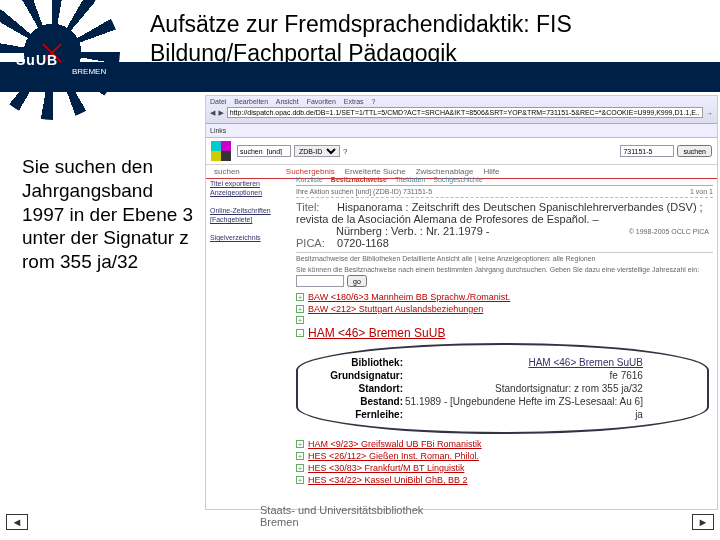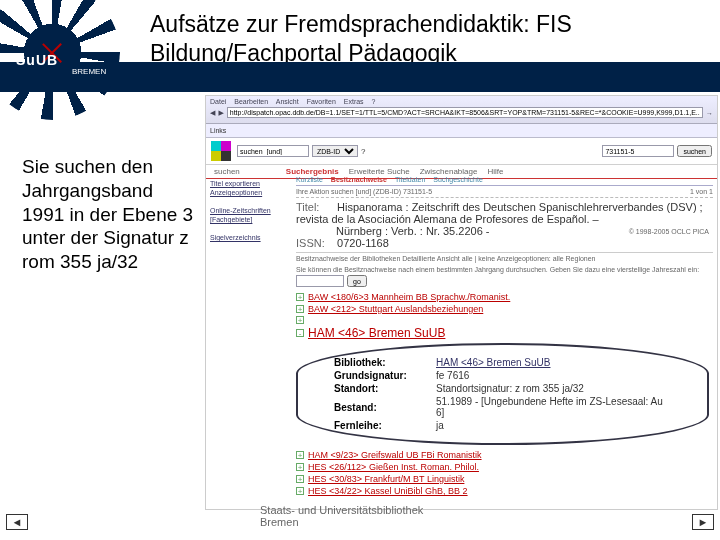--- a/index.html
+++ b/index.html
@@ -38,41 +38,41 @@
   .browser-toolbar { height: 28px; background: linear-gradient(#eef, #dde); border-bottom: 1px solid #aab; padding: 2px 4px; font-size: 7px; color: #445; }
   .browser-toolbar .menu span { margin-right: 6px; }
   .addr { display:flex; align-items:center; gap:3px; margin-top:2px; }
   .addr input { flex:1; height:11px; font-size:7px; border:1px solid #99a; padding:0 2px; }
   .links-row { height: 14px; background:#eef; border-bottom:1px solid #bbc; font-size:7px; padding:1px 4px; display:flex; gap:6px; align-items:center; }
   .catalog-head { display:flex; align-items:center; gap:6px; padding:3px 5px; border-bottom:1px solid #d0d0d0; }
   .cmyk { width:20px; height:20px; display:grid; grid-template-columns:1fr 1fr; grid-template-rows:1fr 1fr; }
   .cmyk div:nth-child(1){background:#0cc} .cmyk div:nth-child(2){background:#c0c}
   .cmyk div:nth-child(3){background:#cc0} .cmyk div:nth-child(4){background:#333}
   .search-row { display:flex; gap:3px; align-items:center; }
-  .search-row input[type=text]{ width:72px; height:12px; font-size:7px; border:1px solid #99a; padding:0 2px;}
+  .search-row input[type=text]{ width:54px; height:12px; font-size:7px; border:1px solid #99a; padding:0 2px;}
   .search-row select{ height:12px; font-size:7px; border:1px solid #99a;}
   .search-row button{ height:12px; font-size:7px; padding:0 4px;}
   .tabs { display:flex; gap:10px; padding:2px 8px; font-size:8px; color:#666; border-bottom:1px solid #c33; }
-  .tabs .active { color:#c33; font-weight:bold;padding-left:36px; }
+  .tabs .active { color:#c33; font-weight:normal;padding-left:36px; }
   .leftcol { position:absolute; left:0; top:80px; width:88px; bottom:0; font-size:7px; color:#666; padding:2px 4px; }
   .leftcol a{ color:#336; text-decoration:underline; display:block; margin:2px 0; }
   .maincol { position:absolute; left:90px; top:78px; right:4px; }
   .subtabs { display:flex; gap:8px; font-size:7px; color:#48a; padding:2px 0; border-bottom:1px solid #aac; }
   .subtabs .sel{ color:#c33; font-weight:bold; }
   .action-line { font-size:7px; color:#666; padding:2px 0; border-bottom:1px dashed #bbb; display:flex; justify-content:space-between;}
   .record { padding:3px 0; font-size:11px; color:#333; border-bottom:1px solid #ccc; }
   .record .lbl{ color:#666; display:inline-block; width:38px;}
   .holdings-note{ font-size:7px; color:#666; padding:2px 0;}
   .year-input{ width:48px; height:12px; font-size:7px; border:1px solid #99a;}
   .lib-list { margin-top:4px; }
   .lib-item { display:flex; align-items:center; gap:4px; font-size:9px; padding:1px 0;}
   .lib-item .sq { width:8px; height:8px; border:1px solid #6a6; color:#6a6; font-size:8px; line-height:7px; text-align:center;}
   .lib-item a{ color:#b00; text-decoration:underline;text-align:right;}
   .lib-item.big a{ font-size:12px; }
-  .detail-box { border:2px solid #334; border-radius:50%/30%; padding:10px 34px; margin:2px 4px 2px 0; }
+  .detail-box { border:2px solid #334; border-radius:50%/30%; padding:10px 3px; margin:2px 4px 2px 0;text-align:right; }
   .detail-box table{ font-size:10px; color:#333; }
   .detail-box td.lbl{ font-weight:bold; width:100px; color:#000;}
   .detail-box a{ color:#336; text-decoration:underline;}
   .footer-text { position:absolute; left:260px; bottom:12px; width:260px; text-align:left; font-size:11px; color:#666; }
   .nav-arrow { position:absolute; bottom:10px; width:22px; height:16px; border:1px solid #333; display:flex; align-items:center; justify-content:center; font-size:11px; color:#333; background:#fff;}
   .nav-prev{ left:6px; } .nav-next{ right:6px; }
   .copyright { position:absolute; right:8px; top:132px; font-size:7px; color:#666; }
 </style>
 </head>
 <body>
@@ -85,21 +85,21 @@
   <div class="blue-bar"></div>
   <div class="starburst">
     <div class="star-ring">
         <div class="star-x"></div>
       </div>
   </div>
   <div class="logo-text">SuUB</div>
   <div class="logo-sub">BREMEN</div>
 </div>
 
-<div class="sidebar-text">Sie suchen den Jahrgangsband 1991 in der Ebene 3 unter der Signatur z rom 355 ja/32</div>
+<div class="sidebar-text">Sie suchen den Jahrgangsband 1997 in der Ebene 3 unter der Signatur z rom 355 ja/32</div>
 
 <div class="browser-shot">
   <div class="browser-toolbar">
     <div class="menu">
       <span>Datei</span>
       <span>Bearbeiten</span>
       <span>Ansicht</span>
       <span>Favoriten</span>
       <span>Extras</span>
       <span>?</span>
@@ -159,22 +159,22 @@
       <span>Titeldaten</span>
       <span>Suchgeschichte</span>
     </div>
     <div class="action-line">
       <span>Ihre Aktion  suchen [und] (ZDB-ID) 731151-5</span>
       <span>1 von 1</span>
     </div>
     <div class="record">
       <div><span class="lbl">Titel:</span>
         <span>Hispanorama : Zeitschrift des Deutschen Spanischlehrerverbandes (DSV) ; revista de la Asociación Alemana de Profesores de Español. –</span></div>
-      <div style="padding-left:40px"><span>Nürnberg : Verb. : Nr. 35.2206 -</span></div>
-      <div><span class="lbl">ISSN:</span>
+      <div style="padding-left:40px"><span>Nürnberg : Verb. : Nr. 21.1979 -</span></div>
+      <div><span class="lbl">PICA:</span>
         <span>0720-1168</span></div>
     </div>
     <div class="holdings-note">Besitznachweise der Bibliotheken  Detaillierte Ansicht  alle | keine   Anzeigeoptionen:  alle Regionen</div>
     <div class="holdings-note">Sie können die Besitznachweise nach einem bestimmten Jahrgang durchsuchen. Geben Sie dazu eine vierstellige Jahreszahl ein:</div>
     <div class="search-row">
       <input class="year-input" style="">
       <button>go</button>
     </div>
 
     <div class="lib-list">

